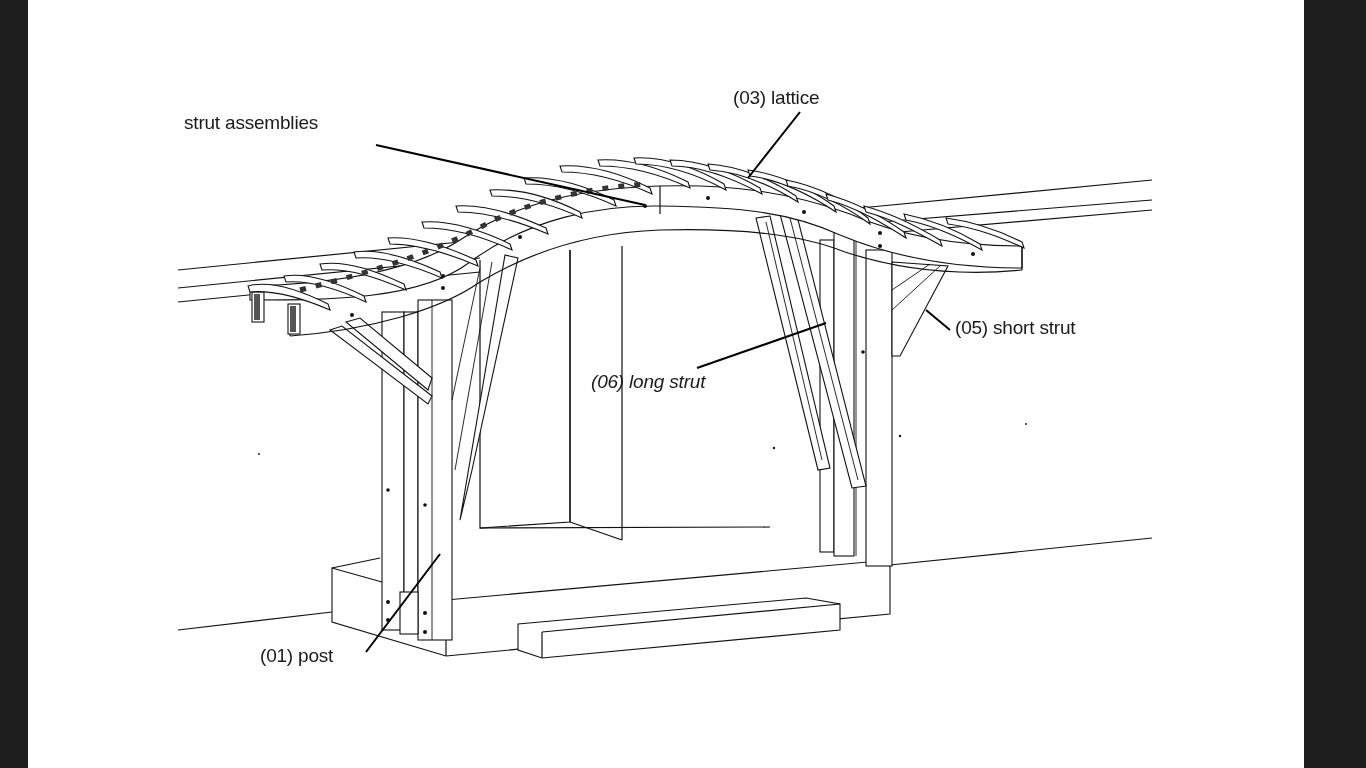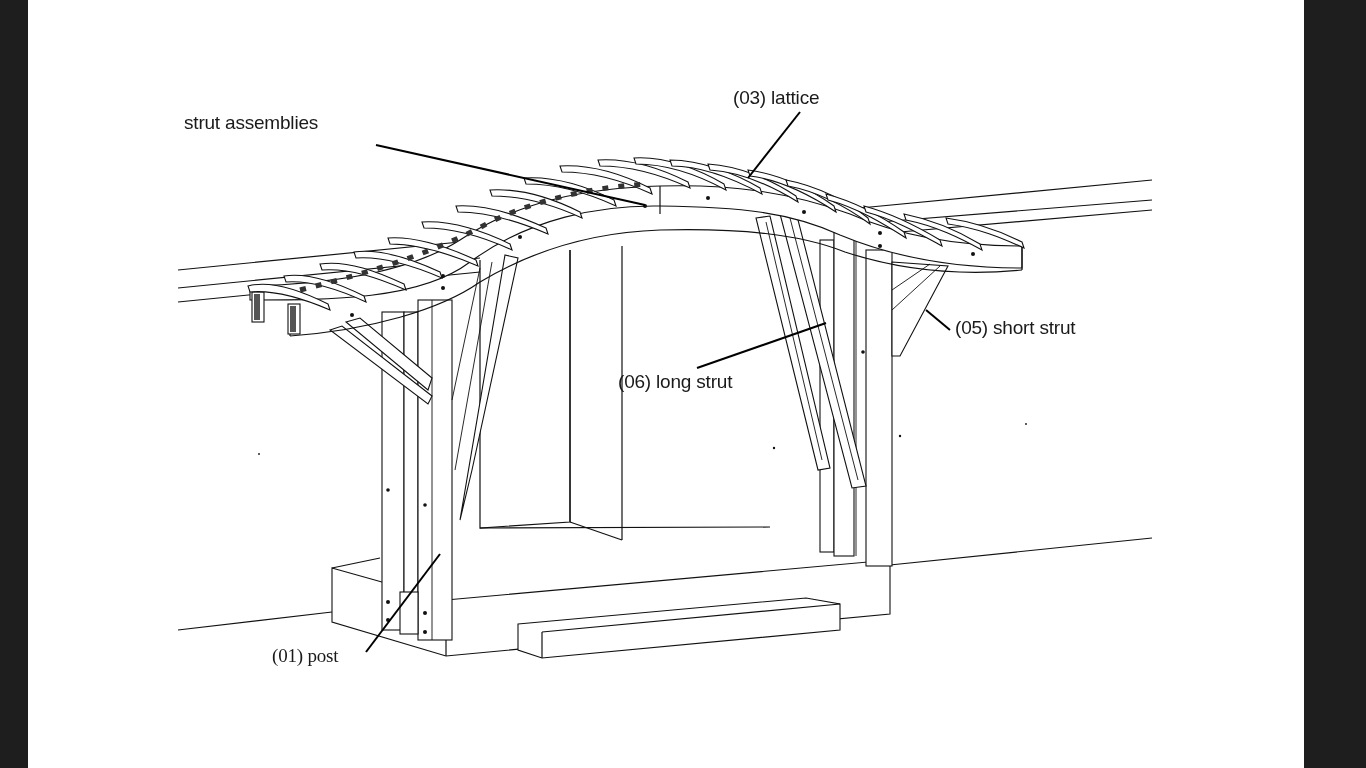--- a/index.html
+++ b/index.html
@@ -172,17 +172,17 @@
         <circle class="dot" cx="259" cy="454" r="0.9"></circle>
         <circle class="dot" cx="774" cy="448" r="1.2"></circle>
         <circle class="dot" cx="900" cy="436" r="1.2"></circle>
         <circle class="dot" cx="1026" cy="424" r="0.9"></circle>
       </g>
     </svg>
 
     <div class="label" style="left:156px; top:112px;">strut assemblies</div>
     <div class="label" style="left:705px; top:87px;">(03) lattice</div>
     <div class="label" style="left:927px; top:317px;text-align:center;">(05) short strut</div>
-    <div class="label" style="left:590px; top:371px;">(06) long strut</div>
-    <div class="label" style="left:244px; top:645px;font-family:Liberation Serif, serif;">(01) post</div>
+    <div class="label" style="left:563px; top:371px;font-style:italic;">(06) long strut</div>
+    <div class="label" style="left:232px; top:645px;">(01) post</div>
 
   </div>
 </div>
 
 </body></html>

